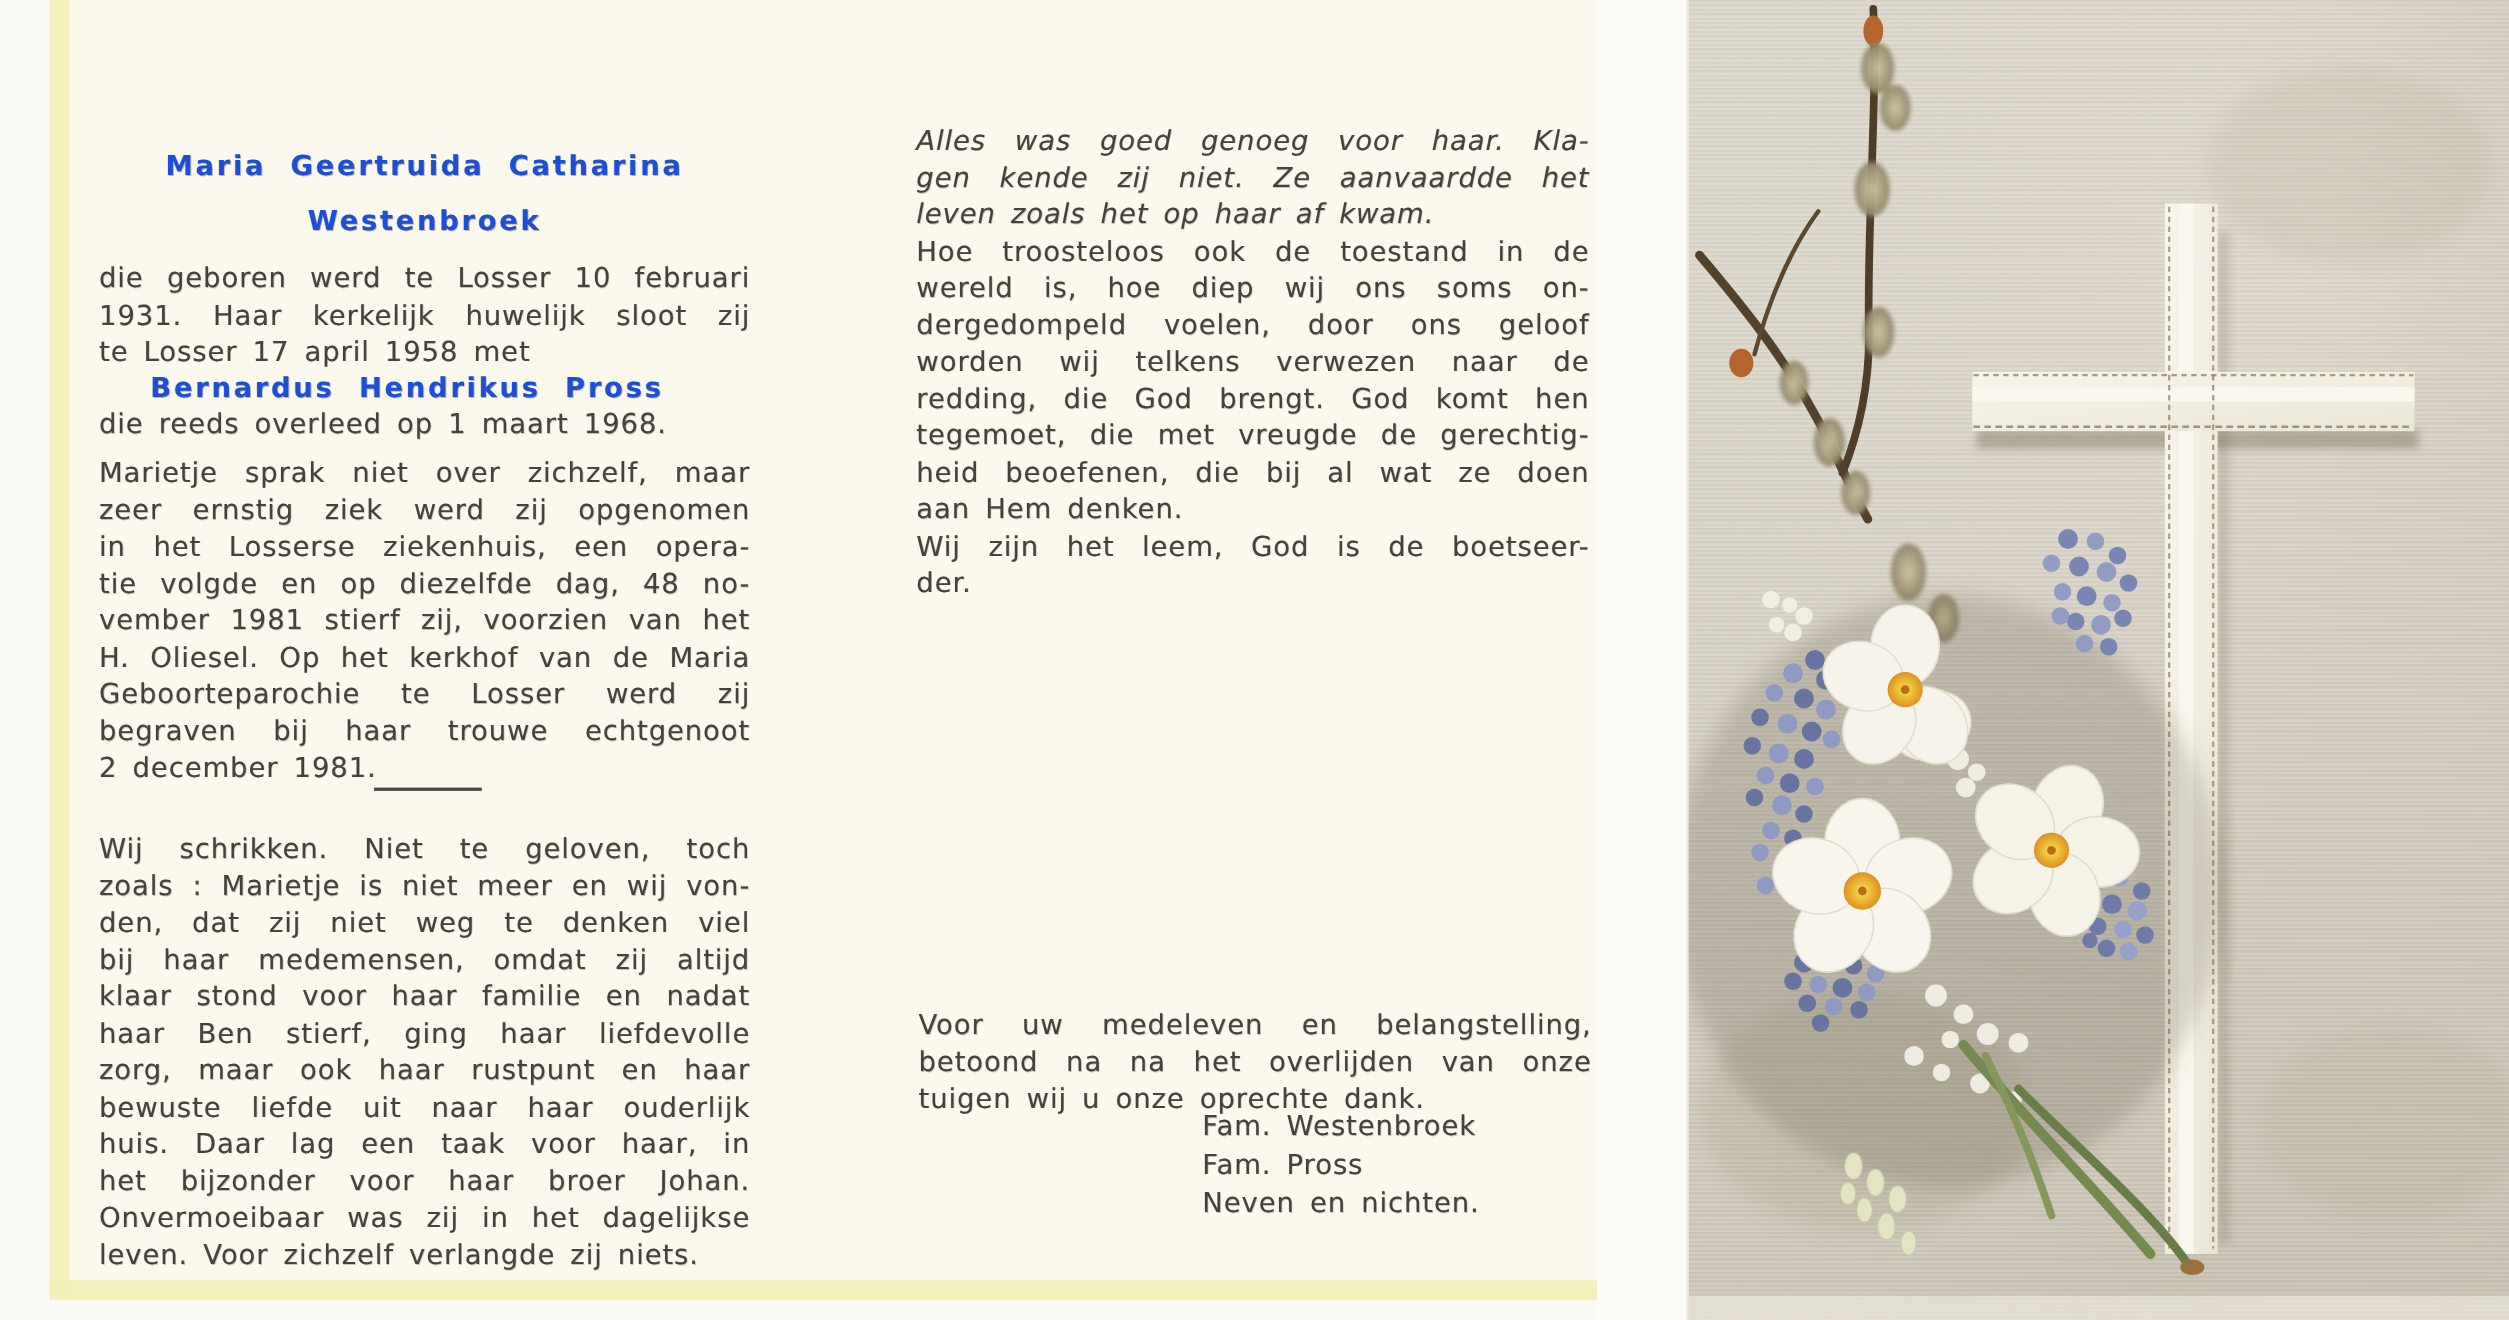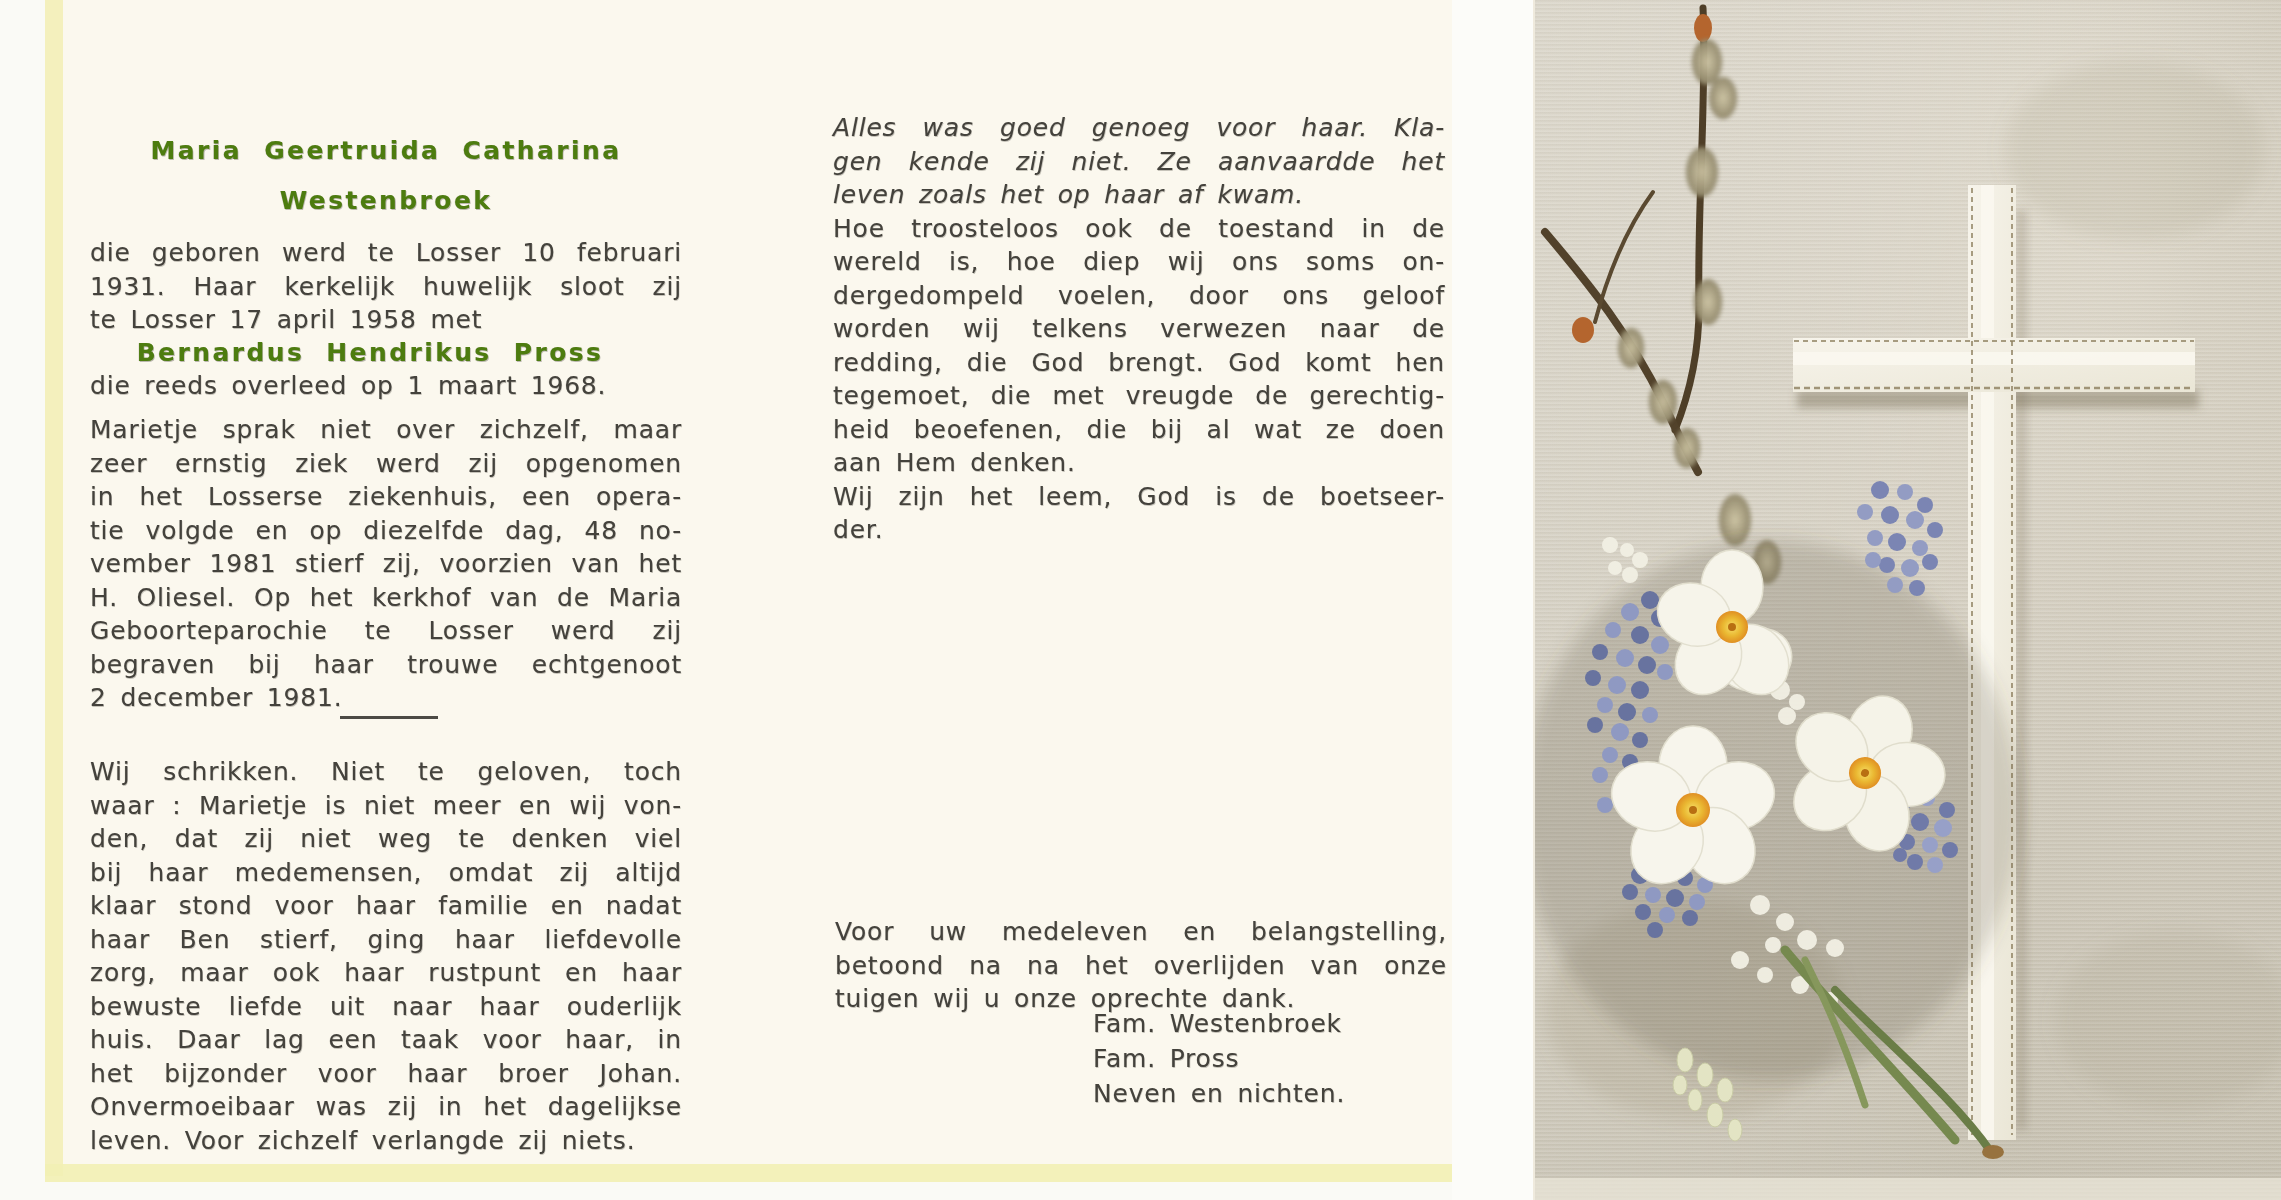--- a/index.html
+++ b/index.html
@@ -26,21 +26,21 @@
     position:absolute; color:#44423c; font-size:25px; line-height:33.5px;
     letter-spacing:.8px; word-spacing:5px;
     text-shadow:.6px .6px 0 rgba(60,58,52,.28), -.4px 0 0 rgba(60,58,52,.14);
   }
   .tl { text-align:justify; text-align-last:justify; height:33.5px; }
   .tl:last-child { text-align-last:left; }
   .single { text-align:left; }
   .stretch { text-align:justify; text-align-last:justify; }
   .heading {
     font-weight:700; text-align:center; letter-spacing:2.4px; word-spacing:11px;
-    color:#4d7c0f;
+    color:#1d4ed8;
     text-shadow:.8px .8px 0 rgba(70,66,58,.35), -.5px 0 0 rgba(70,66,58,.2);
   }
   .divider { position:absolute; background:#4c4a44; }
   .sig .tl { text-align:left; text-align-last:left; height:35px; }
 
   .photo {
     position:absolute; left:1533px; top:0; width:748px; height:1200px;
     background:
       linear-gradient(105deg, rgba(255,255,255,.22), rgba(40,35,20,.06) 70%),
       repeating-linear-gradient(0deg, rgba(255,255,255,.14) 0 1px, rgba(60,55,40,.035) 3px 4px),
@@ -82,21 +82,21 @@
       <div class="tl">H. Oliesel. Op het kerkhof van de Maria</div>
       <div class="tl">Geboorteparochie te Losser werd zij</div>
       <div class="tl">begraven bij haar trouwe echtgenoot</div>
       <div class="tl">2 december 1981.</div>
     </div>
 
   <div class="divider" style="left:340px; top:716px; width:98px; height:3px;"></div>
 
   <div class="txt para" style="left:90px; top:755px; width:592px;">
       <div class="tl">Wij schrikken. Niet te geloven, toch</div>
-      <div class="tl">waar : Marietje is niet meer en wij von-</div>
+      <div class="tl">zoals : Marietje is niet meer en wij von-</div>
       <div class="tl">den, dat zij niet weg te denken viel</div>
       <div class="tl">bij haar medemensen, omdat zij altijd</div>
       <div class="tl">klaar stond voor haar familie en nadat</div>
       <div class="tl">haar Ben stierf, ging haar liefdevolle</div>
       <div class="tl">zorg, maar ook haar rustpunt en haar</div>
       <div class="tl">bewuste liefde uit naar haar ouderlijk</div>
       <div class="tl">huis. Daar lag een taak voor haar, in</div>
       <div class="tl">het bijzonder voor haar broer Johan.</div>
       <div class="tl">Onvermoeibaar was zij in het dagelijkse</div>
       <div class="tl">leven. Voor zichzelf verlangde zij niets.</div>

